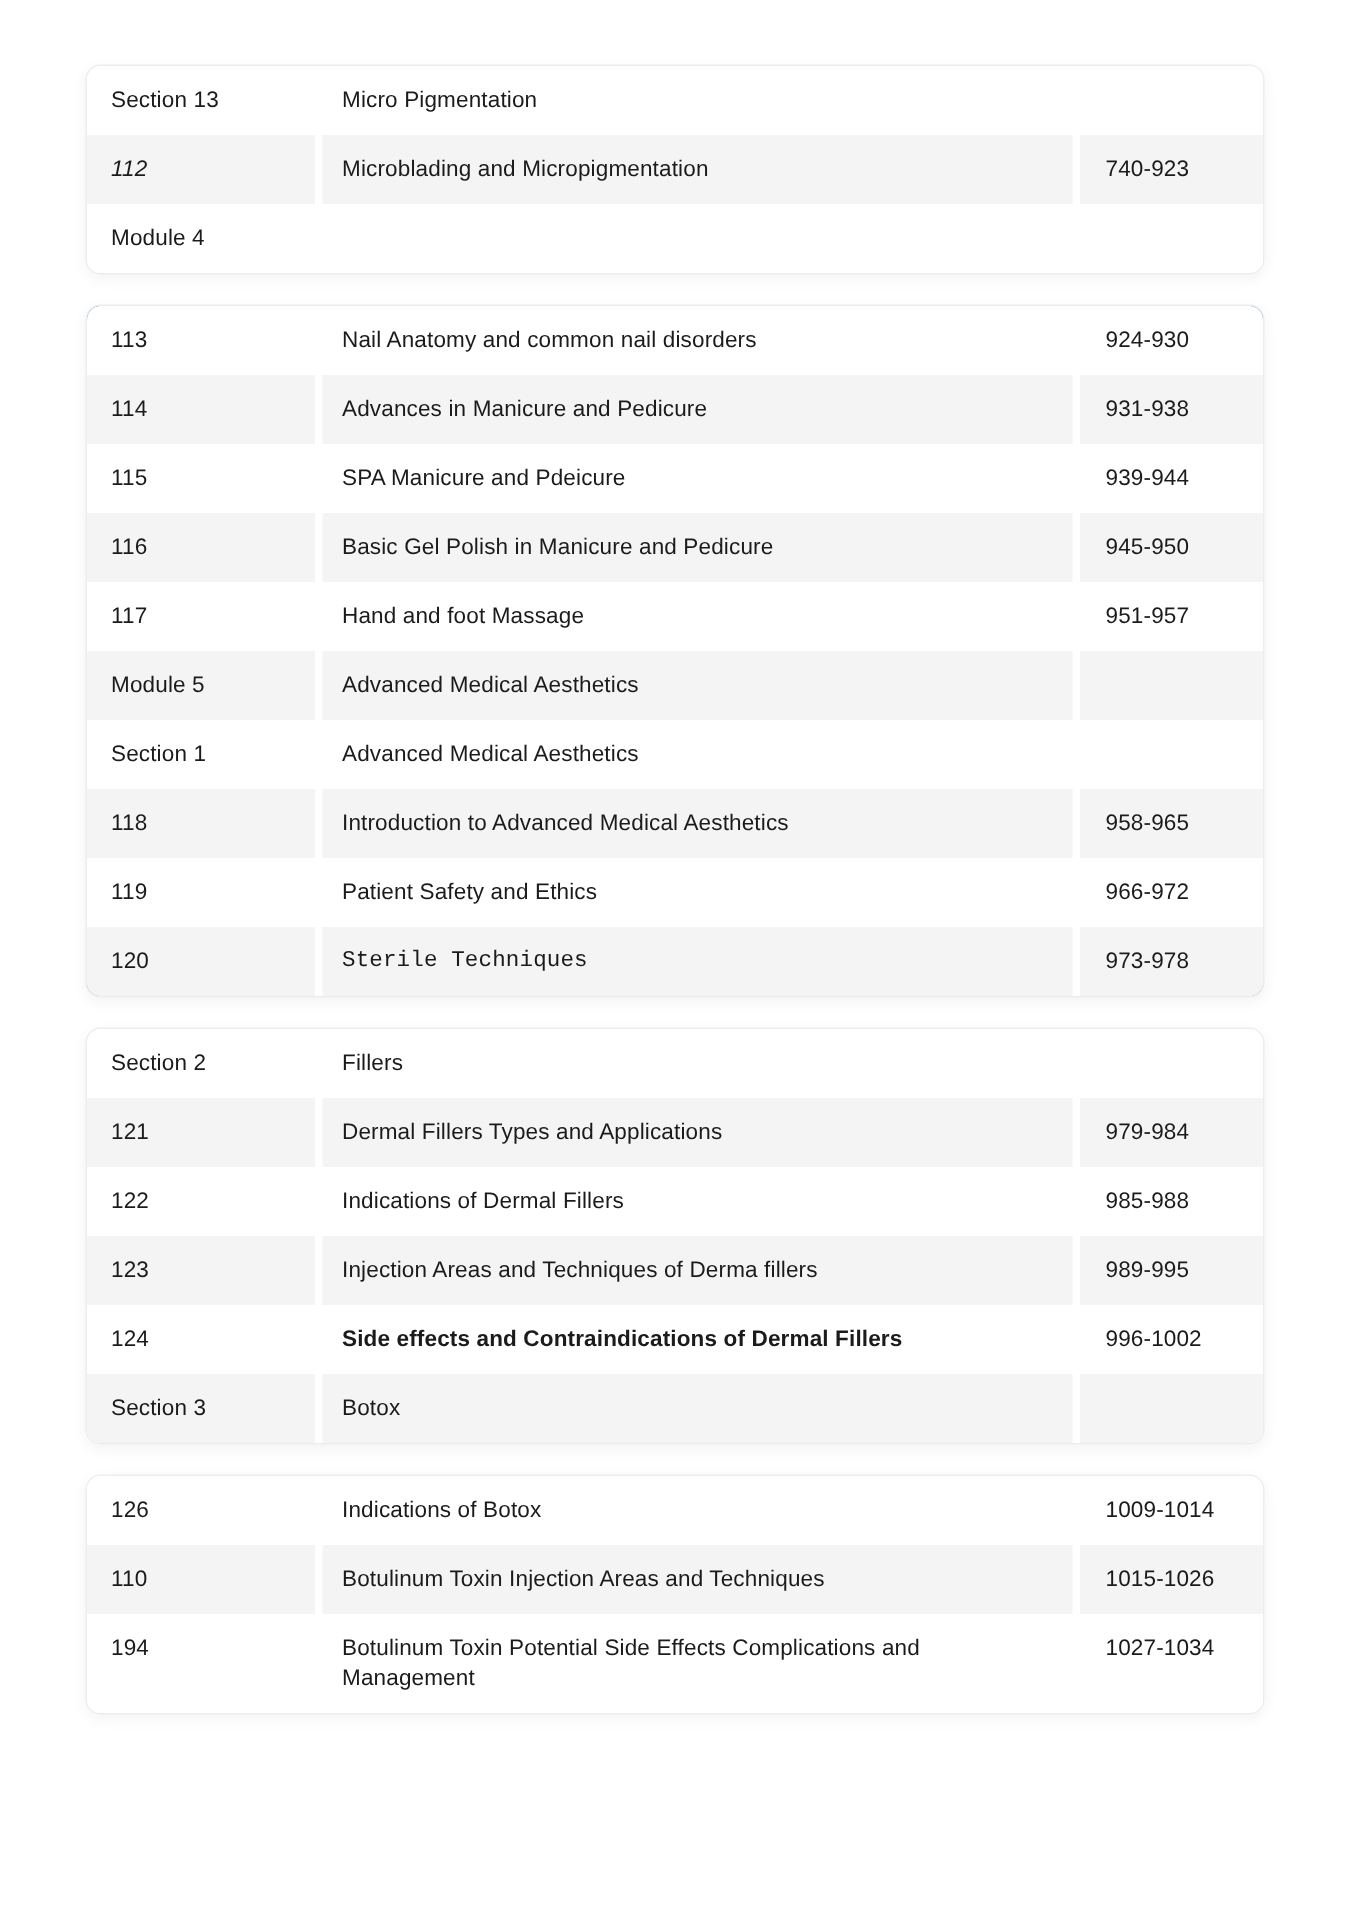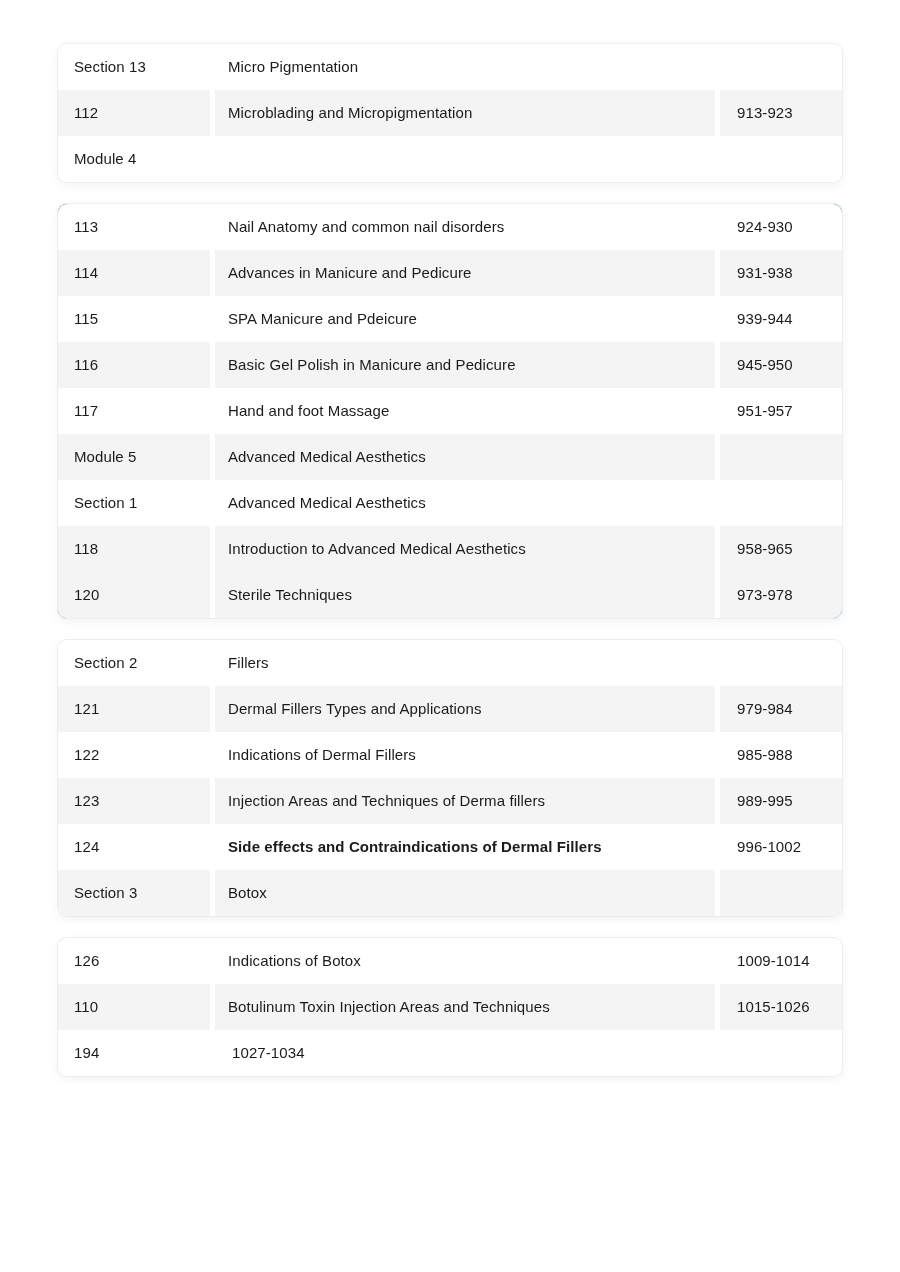--- a/index.html
+++ b/index.html
@@ -63,23 +63,23 @@
 <body style="background: rgb(255, 255, 255);">
 
 <div class="page">
     <div class="card" style="border-color: rgb(237, 237, 240); background: rgb(255, 255, 255);">
       <div class="row">
         <div class="cell c-code" style="color: rgb(27, 27, 29);">Section 13</div>
         <div class="cell c-title" style="color: rgb(27, 27, 29);">Micro Pigmentation</div>
         <div class="cell c-pages" style="color: rgb(27, 27, 29);"></div>
       </div>
       <div class="row shaded">
-        <div class="cell c-code" style="color: rgb(27, 27, 29);">112</div>
+        <div class="cell c-code" style="color: rgb(27, 27, 29); font-style: italic;">112</div>
         <div class="cell c-title" style="color: rgb(27, 27, 29);">Microblading and Micropigmentation</div>
-        <div class="cell c-pages" style="color: rgb(27, 27, 29);">913-923</div>
+        <div class="cell c-pages" style="color: rgb(27, 27, 29);">740-923</div>
       </div>
       <div class="row">
         <div class="cell c-code" style="color: rgb(27, 27, 29);">Module 4</div>
         <div class="cell c-pages" style="color: rgb(27, 27, 29);"></div>
       </div>
     </div>
     <div class="card" style="border-color: rgb(237, 237, 240); background: #0369a1;">
       <div class="row">
         <div class="cell c-code" style="color: rgb(27, 27, 29);">113</div>
         <div class="cell c-title" style="color: rgb(27, 27, 29);">Nail Anatomy and common nail disorders</div>
@@ -113,23 +113,28 @@
       <div class="row">
         <div class="cell c-code" style="color: rgb(27, 27, 29);">Section 1</div>
         <div class="cell c-title" style="color: rgb(27, 27, 29);">Advanced Medical Aesthetics</div>
         <div class="cell c-pages" style="color: rgb(27, 27, 29);"></div>
       </div>
       <div class="row shaded">
         <div class="cell c-code" style="color: rgb(27, 27, 29);">118</div>
         <div class="cell c-title" style="color: rgb(27, 27, 29);">Introduction to Advanced Medical Aesthetics</div>
         <div class="cell c-pages" style="color: rgb(27, 27, 29);">958-965</div>
       </div>
+      <div class="row">
+        <div class="cell c-code" style="color: rgb(27, 27, 29);">119</div>
+        <div class="cell c-title" style="color: rgb(27, 27, 29);">Patient Safety and Ethics</div>
+        <div class="cell c-pages" style="color: rgb(27, 27, 29);">966-972</div>
+      </div>
       <div class="row shaded">
         <div class="cell c-code" style="color: rgb(27, 27, 29);">120</div>
-        <div class="cell c-title" style="color: rgb(27, 27, 29);">Sterile Techniques</div>
+        <div class="cell c-title" style="color: rgb(27, 27, 29); font-family: Liberation Mono, monospace;">Sterile Techniques</div>
         <div class="cell c-pages" style="color: rgb(27, 27, 29);">973-978</div>
       </div>
     </div>
     <div class="card" style="border-color: rgb(237, 237, 240); background: rgb(255, 255, 255);">
       <div class="row">
         <div class="cell c-code" style="color: rgb(27, 27, 29);">Section 2</div>
         <div class="cell c-title" style="color: rgb(27, 27, 29);">Fillers</div>
         <div class="cell c-pages" style="color: rgb(27, 27, 29);"></div>
       </div>
       <div class="row shaded">
@@ -164,16 +169,17 @@
         <div class="cell c-title" style="color: rgb(27, 27, 29);">Indications of Botox</div>
         <div class="cell c-pages" style="color: rgb(27, 27, 29);">1009-1014</div>
       </div>
       <div class="row shaded">
         <div class="cell c-code" style="color: rgb(27, 27, 29);">110</div>
         <div class="cell c-title" style="color: rgb(27, 27, 29);">Botulinum Toxin Injection Areas and Techniques</div>
         <div class="cell c-pages" style="color: rgb(27, 27, 29);">1015-1026</div>
       </div>
       <div class="row">
         <div class="cell c-code" style="color: rgb(27, 27, 29);">194</div>
+        <div class="cell c-title" style="color: rgb(27, 27, 29);">Botulinum Toxin Potential Side Effects Complications and Management</div>
         <div class="cell c-pages" style="color: rgb(27, 27, 29);">1027-1034</div>
       </div>
     </div>
   </div>
 
 </body></html>

